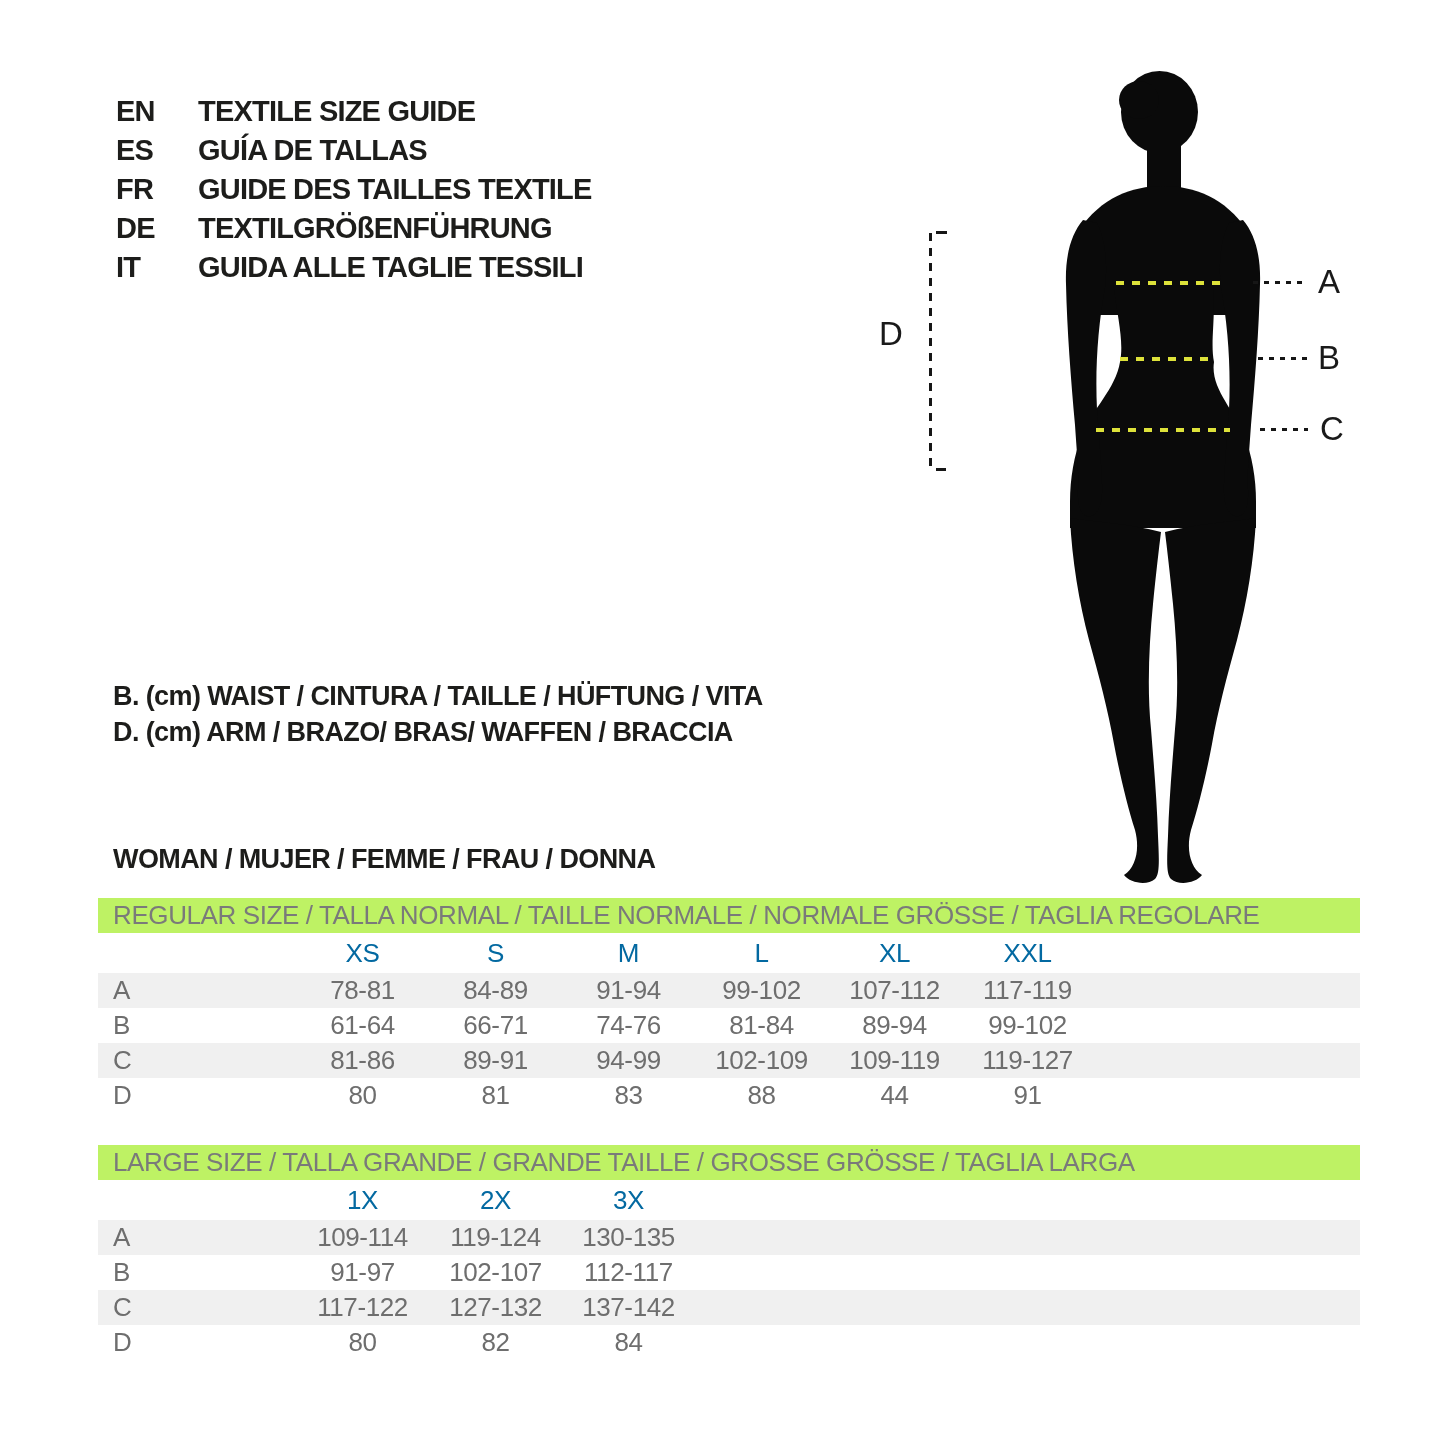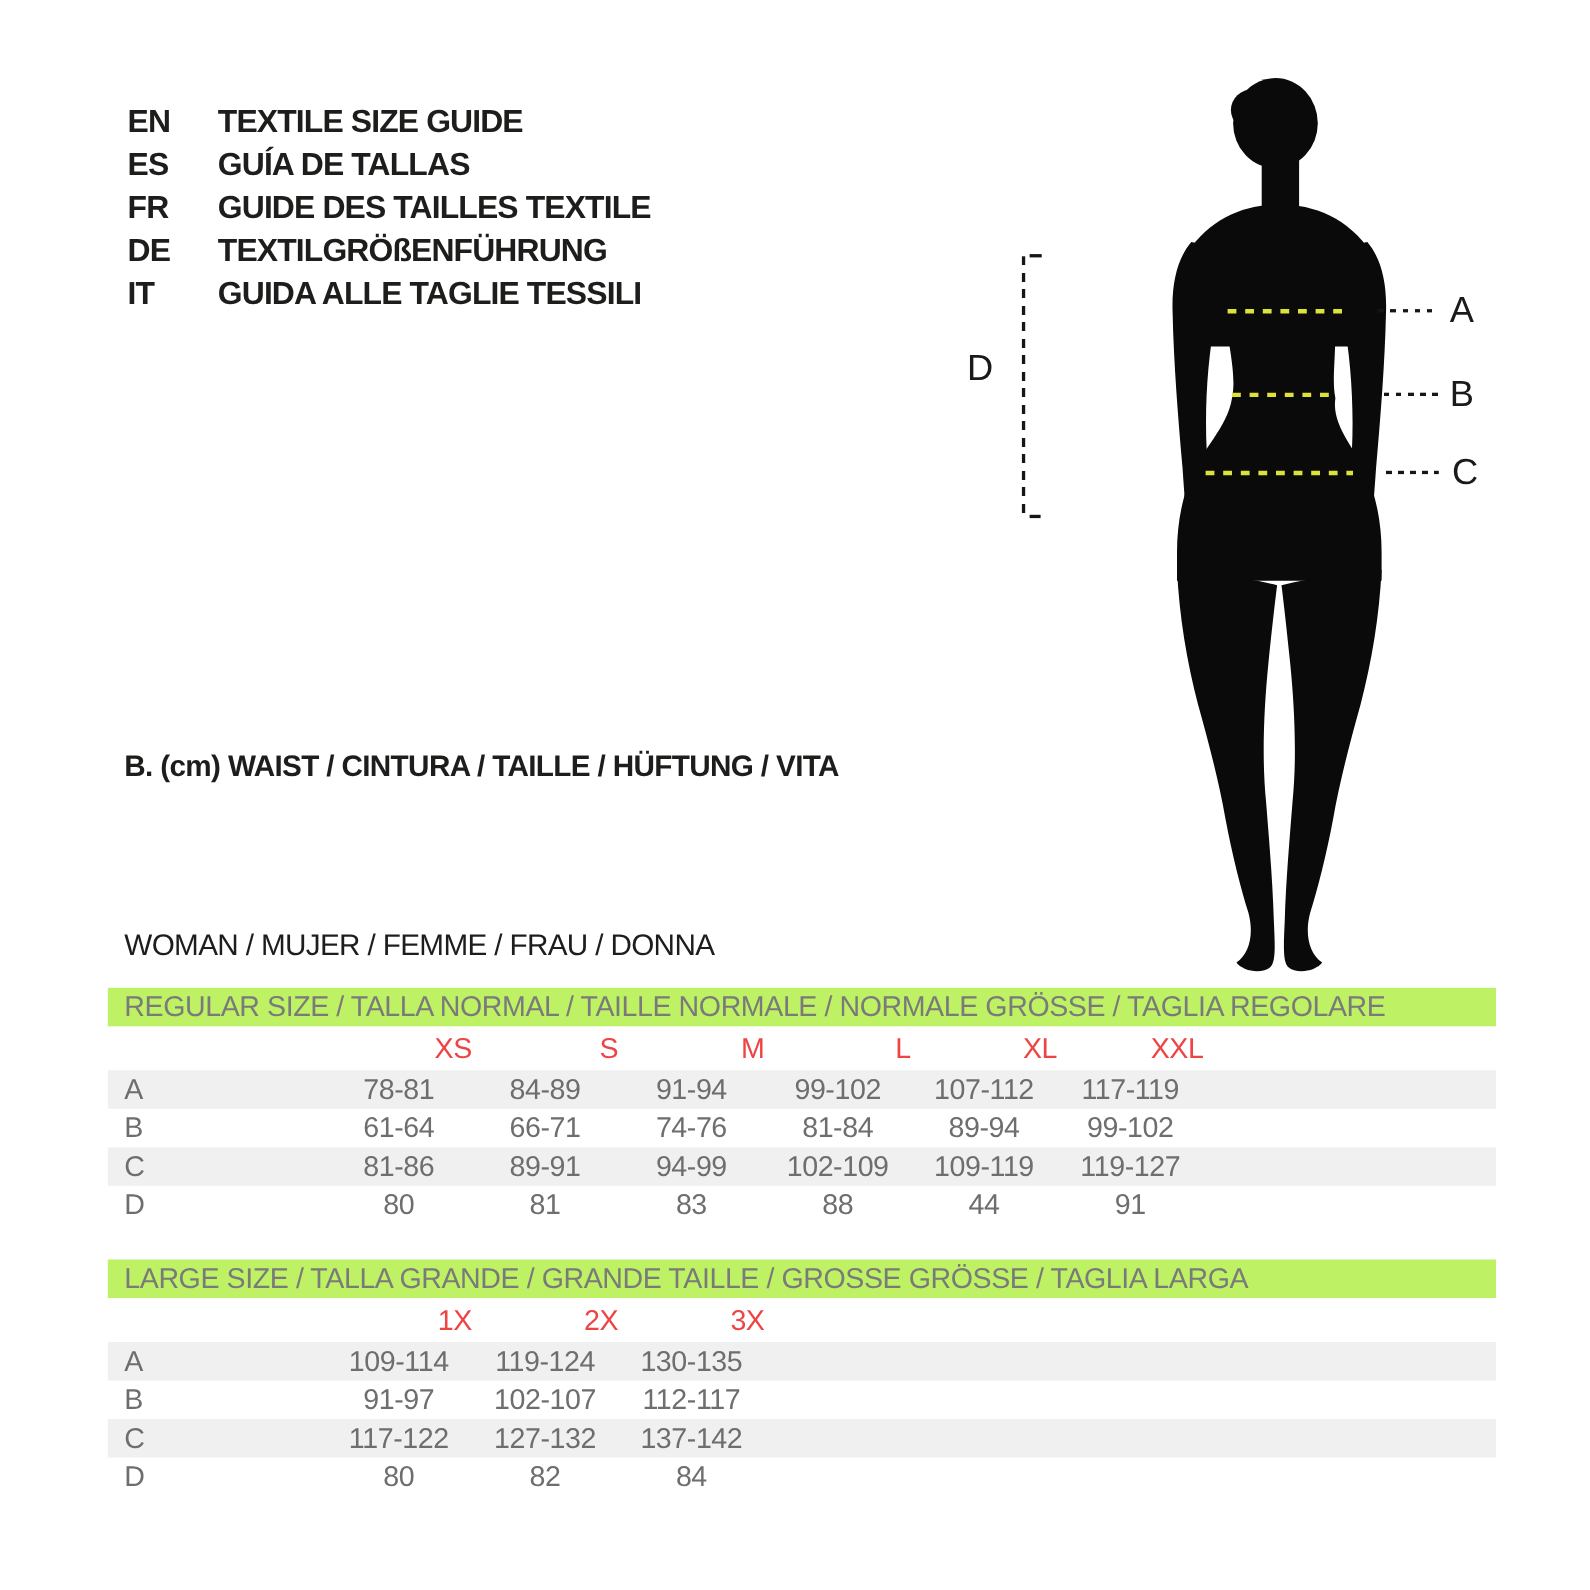--- a/index.html
+++ b/index.html
@@ -9,38 +9,38 @@
   }
   
   #lang-block{position:absolute;left:103px;top:92px;}
   .lang-row{display:flex;height:39px;align-items:center;}
   .lang-code{width:82px;font-size:29px;font-weight:700;letter-spacing:-0.8px;}
   .lang-title{font-size:29px;font-weight:700;letter-spacing:-0.8px;white-space:nowrap;}
   
   #measure-block{position:absolute;left:100px;top:678px;}
   .measure-line{height:36px;line-height:36px;font-size:27px;font-weight:700;letter-spacing:-0.6px;white-space:nowrap;}
   #subject-line{position:absolute;left:100px;top:841px;height:36px;line-height:36px;
-    font-size:27px;font-weight:400;letter-spacing:-0.6px;white-space:nowrap;}
+    font-size:27px;font-weight:700;letter-spacing:-0.6px;white-space:nowrap;}
   
   #figure{position:absolute;left:0;top:0;width:1445px;height:900px;}
   #silhouette{position:absolute;left:1000px;top:70px;width:300px;height:820px;}
   .guide-h{position:absolute;height:3px;background:repeating-linear-gradient(90deg,#161616 0 5px,transparent 5px 11px);}
   .guide-v{position:absolute;width:3px;background:repeating-linear-gradient(180deg,#161616 0 8px,transparent 8px 15px);}
   .tick{position:absolute;height:3px;background:#161616;}
   .fig-label{position:absolute;font-size:33px;font-weight:400;color:#1a1a1a;letter-spacing:-0.5px;}
   
   .size-table{position:absolute;left:85px;width:1262px;}
   #tbl-regular{top:898px;}
   #tbl-large{top:1145px;}
   .table-title{height:35px;line-height:35px;background:#bef264;color:#7a7a7a;
     font-size:26px;font-weight:400;letter-spacing:-0.4px;padding-left:15px;box-sizing:border-box;white-space:nowrap;}
   .sizes-row{display:grid;height:40px;line-height:40px;}
   .t-row{display:grid;height:35px;line-height:35px;}
   .t-body .t-row:nth-child(odd){background:#f0f0f0;}
-  .size-cell{color:#ef4444;font-size:26px;text-align:right;letter-spacing:-0.4px;}
+  .size-cell{color:#0369a1;font-size:26px;text-align:center;letter-spacing:-0.4px;}
   .value-cell{color:#6e6e6e;font-size:26px;text-align:center;letter-spacing:-0.4px;}
   .row-label{color:#6e6e6e;font-size:26px;text-align:left;padding-left:15px;letter-spacing:-0.4px;}
 </style>
 </head>
 <body>
 
 <div id="page">
 
   <div id="lang-block">
     <div class="lang-row">
@@ -60,20 +60,21 @@
       <span class="lang-title">TEXTILGRÖßENFÜHRUNG</span>
     </div>
     <div class="lang-row">
       <span class="lang-code">IT</span>
       <span class="lang-title">GUIDA ALLE TAGLIE TESSILI</span>
     </div>
   </div>
 
   <div id="measure-block">
     <div class="measure-line">B. (cm) WAIST / CINTURA / TAILLE / HÜFTUNG / VITA</div>
+    <div class="measure-line">D. (cm) ARM / BRAZO/ BRAS/ WAFFEN / BRACCIA</div>
   </div>
   <div id="subject-line">WOMAN / MUJER / FEMME / FRAU / DONNA</div>
 
   <div id="figure">
     <svg id="silhouette" viewBox="0 0 300 820" xmlns="http://www.w3.org/2000/svg">
       <g fill="#0a0a0a">
         <ellipse cx="146.5" cy="42" rx="38.5" ry="41"></ellipse>
         <ellipse cx="126" cy="30" rx="20" ry="19"></ellipse>
         <rect x="134" y="68" width="34" height="62"></rect>
         <path d="M66,160 C88,128 118,116 150,116 C182,116 212,128 234,160 C240,172 242,184 243,198 L243,245 L57,245 L57,198 C58,184 60,172 66,160 Z"></path>

